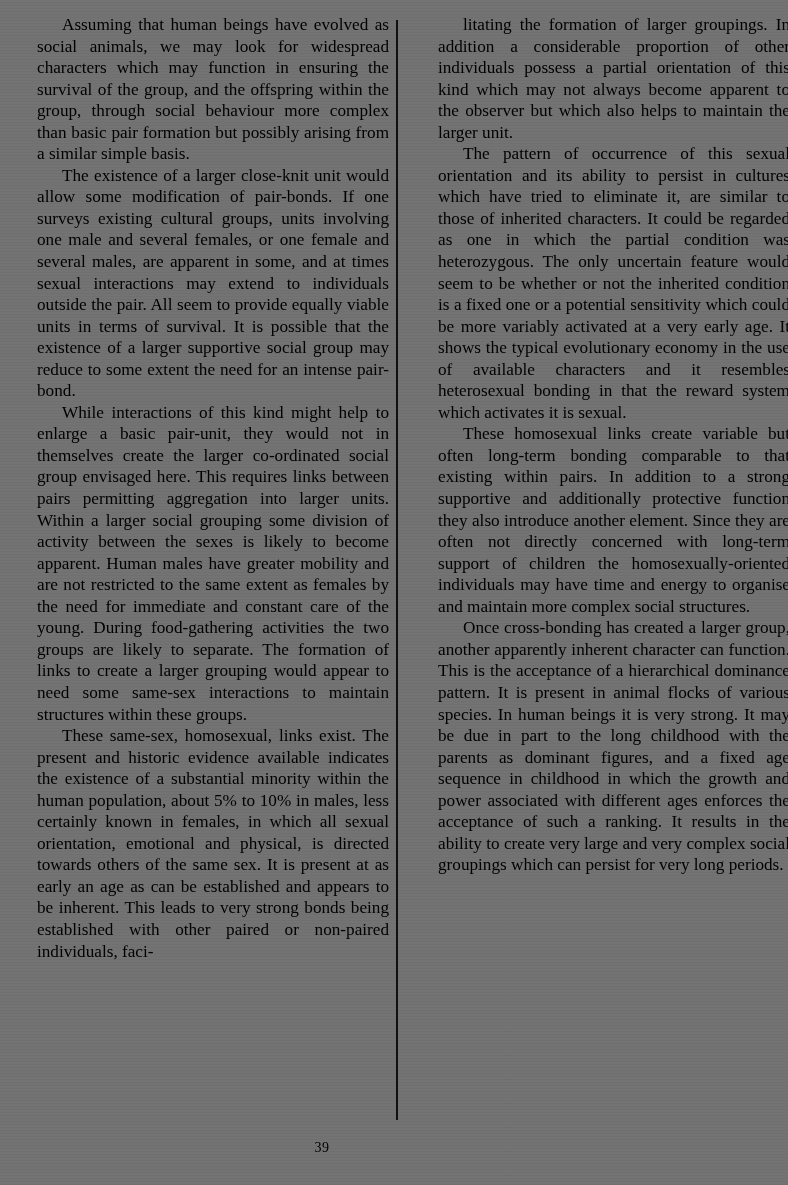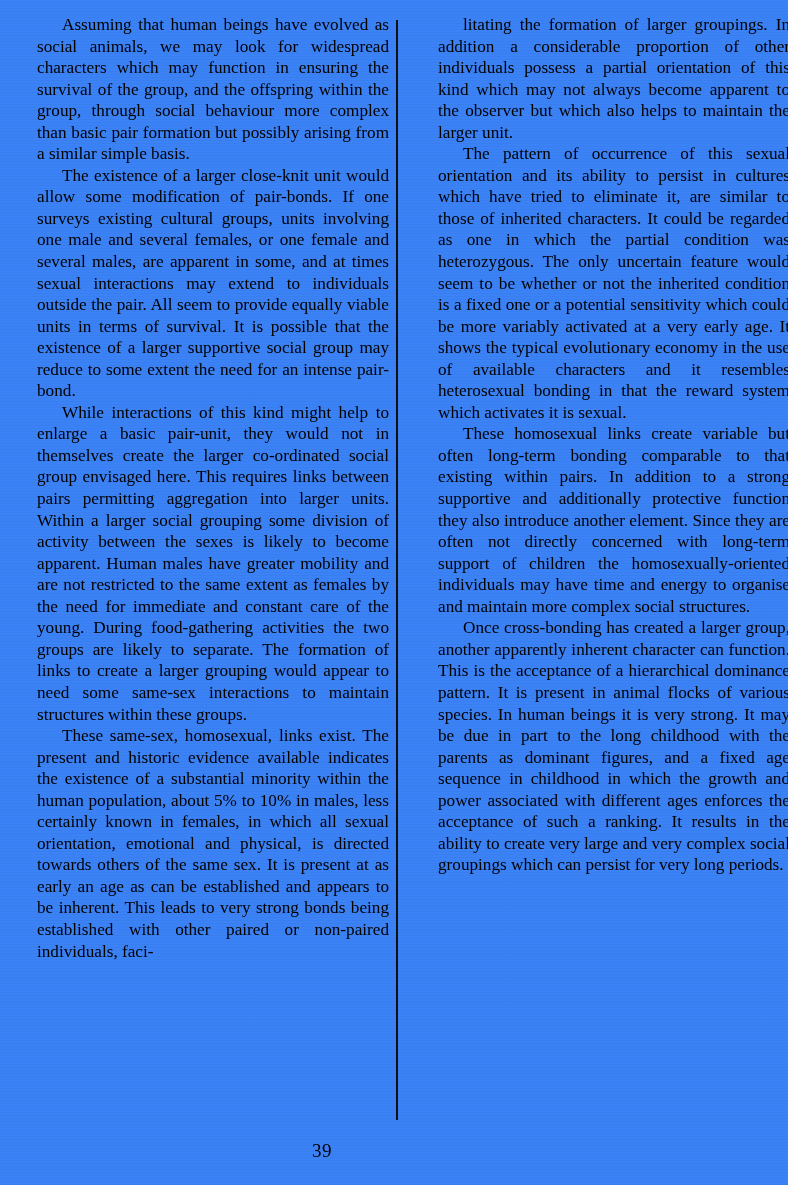--- a/index.html
+++ b/index.html
@@ -12,21 +12,21 @@
     height: 1185px;
     position: relative;
     font-family: "Liberation Serif", "DejaVu Serif", serif;
     color: #000000;
     overflow: hidden;
   }
 
   .page {
     position: absolute;
     inset: 0;
-    background: #3b82f6;
+    background: #737373;
   }
 
   .columns {
     position: absolute;
     left: 0;
     top: 0;
     width: 788px;
     height: 1130px;
   }
 
@@ -60,21 +60,21 @@
     height: 1100px;
     background: #111111;
   }
 
   .folio {
     position: absolute;
     left: 0;
     top: 1140px;
     width: 644px;
     text-align: center;
-    font-size: 19px;
+    font-size: 14px;
     letter-spacing: 0.5px;
   }
 
   
   .grain {
     position: absolute;
     inset: 0;
     pointer-events: none;
     opacity: 0.035;
     background-image:

